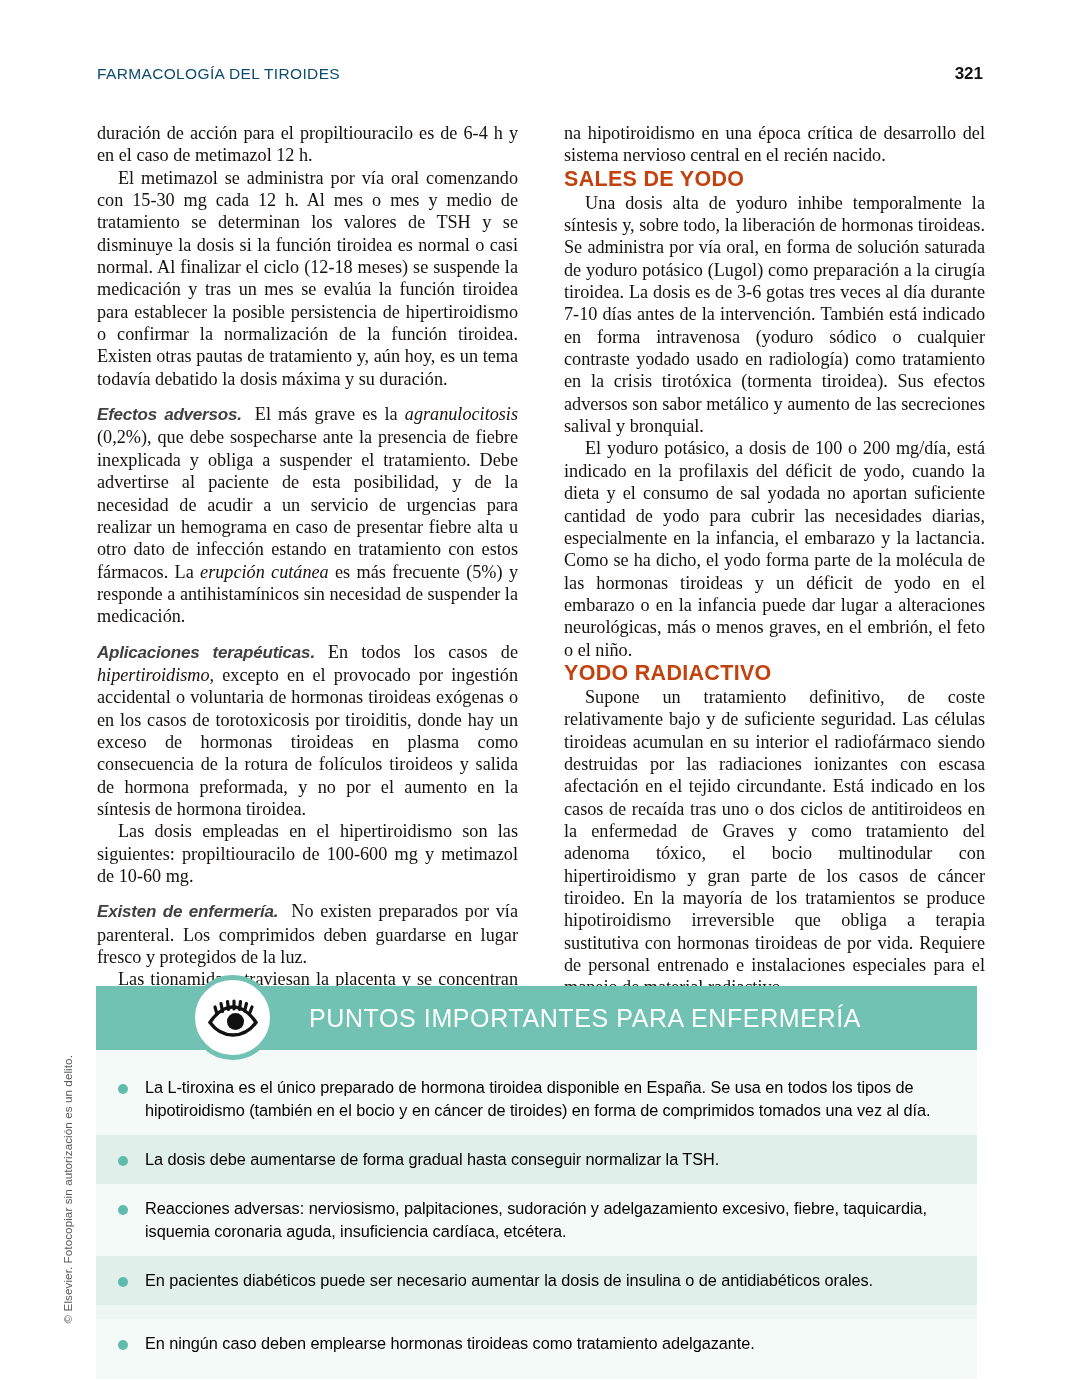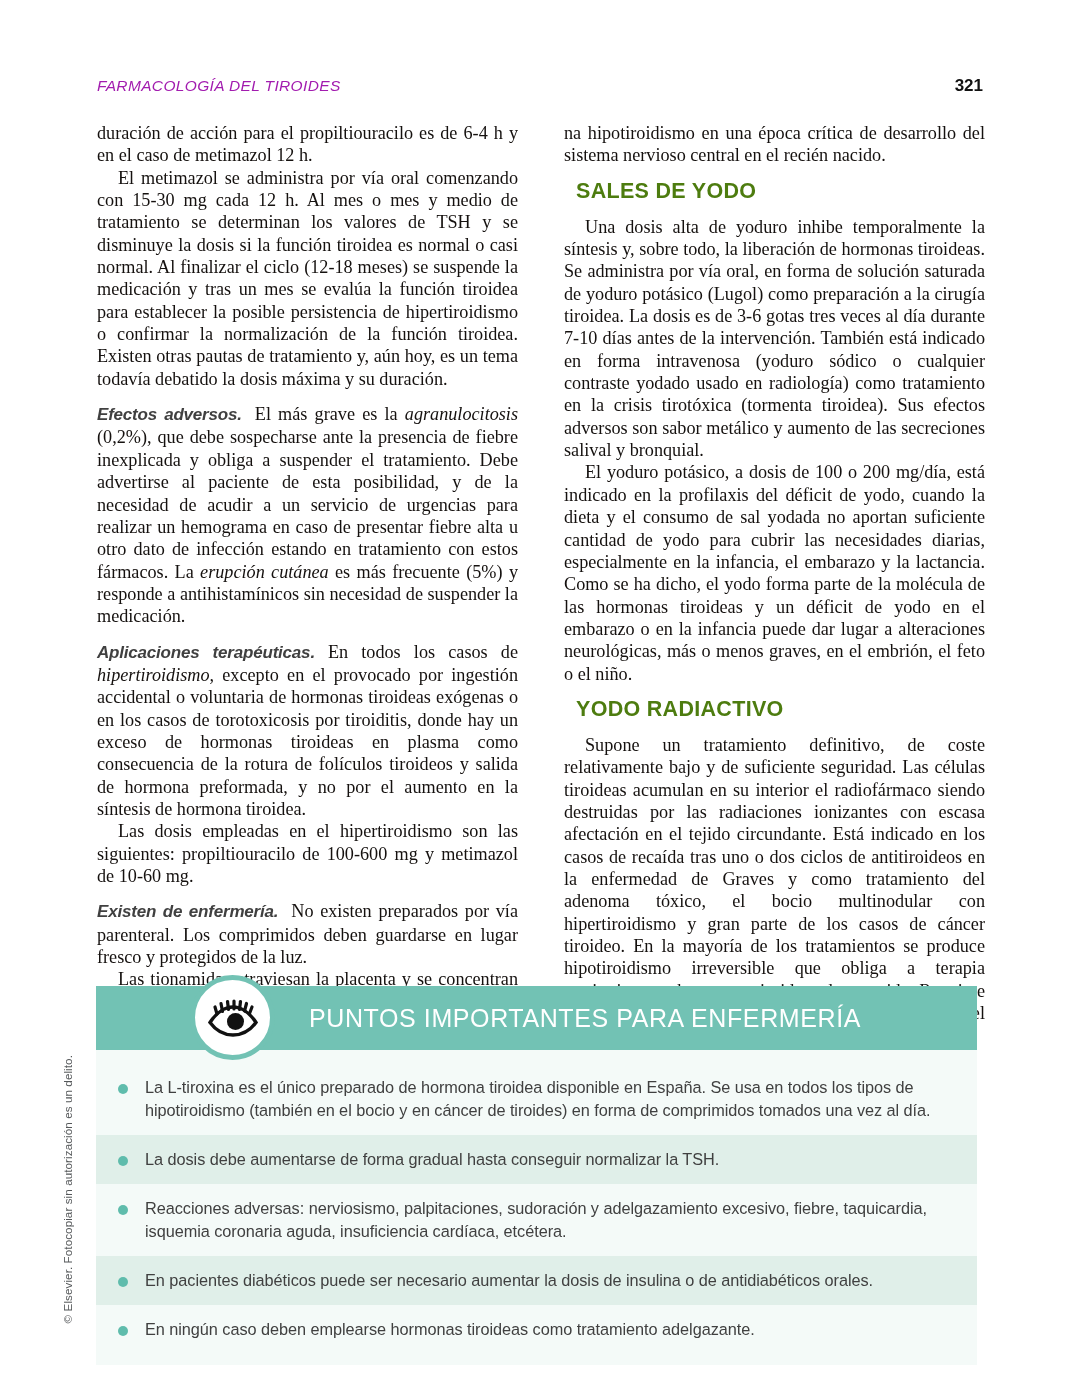--- a/index.html
+++ b/index.html
@@ -28,31 +28,29 @@
     position: absolute;
     left: 97px;
     top: 64px;
     width: 886px;
     display: flex;
     align-items: baseline;
     justify-content: space-between;
   }
   .rh-title {
     font-family: "Liberation Sans", sans-serif;
-    font-style: italic;
     font-size: 15.5px;
     letter-spacing: 0.35px;
-    color: #a21caf;
+    color: #0c4a6e;
   }
   .rh-page {
     font-family: "Liberation Sans", sans-serif;
     font-weight: bold;
     font-size: 17px;
     color: #111111;
-    margin-top: 12px;
   }
 
   
   .columns {
     position: absolute;
     left: 97px;
     top: 122px;
     width: 888px;
     display: flex;
     gap: 46px;
@@ -87,26 +85,26 @@
   }
   .run-in-space {
     display: inline-block;
     width: 13px;
   }
   .it {
     font-style: italic;
   }
 
   h2.section {
-    margin: 12px;
+    margin: 0;
     font-family: "Liberation Sans", sans-serif;
     font-weight: bold;
     font-size: 21.5px;
     letter-spacing: 0.3px;
-    color: #4d7c0f;
+    color: #c2410c;
   }
   .sec-gap-top { margin-top: 26px; }
   .sec-gap-bottom { margin-bottom: 8px; }
 
   
   .points-box {
     position: absolute;
     left: 96px;
     top: 986px;
     width: 881px;
@@ -156,35 +154,36 @@
     background: #e0efe9;
   }
   .point-row.plain {
     background: #f4faf8;
   }
   .point-row:first-child {
     padding-top: 26px;
   }
   .point-row:last-child {
     padding-bottom: 24px;
+    margin-top: 14px;
   }
   .bullet {
     flex: 0 0 auto;
     width: 10px;
     height: 10px;
     border-radius: 50%;
     background: #5fbcac;
     margin-top: 8px;
     margin-right: 17px;
   }
   .point-text {
     font-family: "Liberation Sans", sans-serif;
     font-size: 16.3px;
     line-height: 23px;
-    color: #404040;
+    color: #000000;
     letter-spacing: -0.05px;
   }
 
   
   .copyright {
     position: absolute;
     left: 61px;
     top: 1055px;
     transform-origin: left top;
     transform: rotate(-90deg) translate(-100%, 0);

